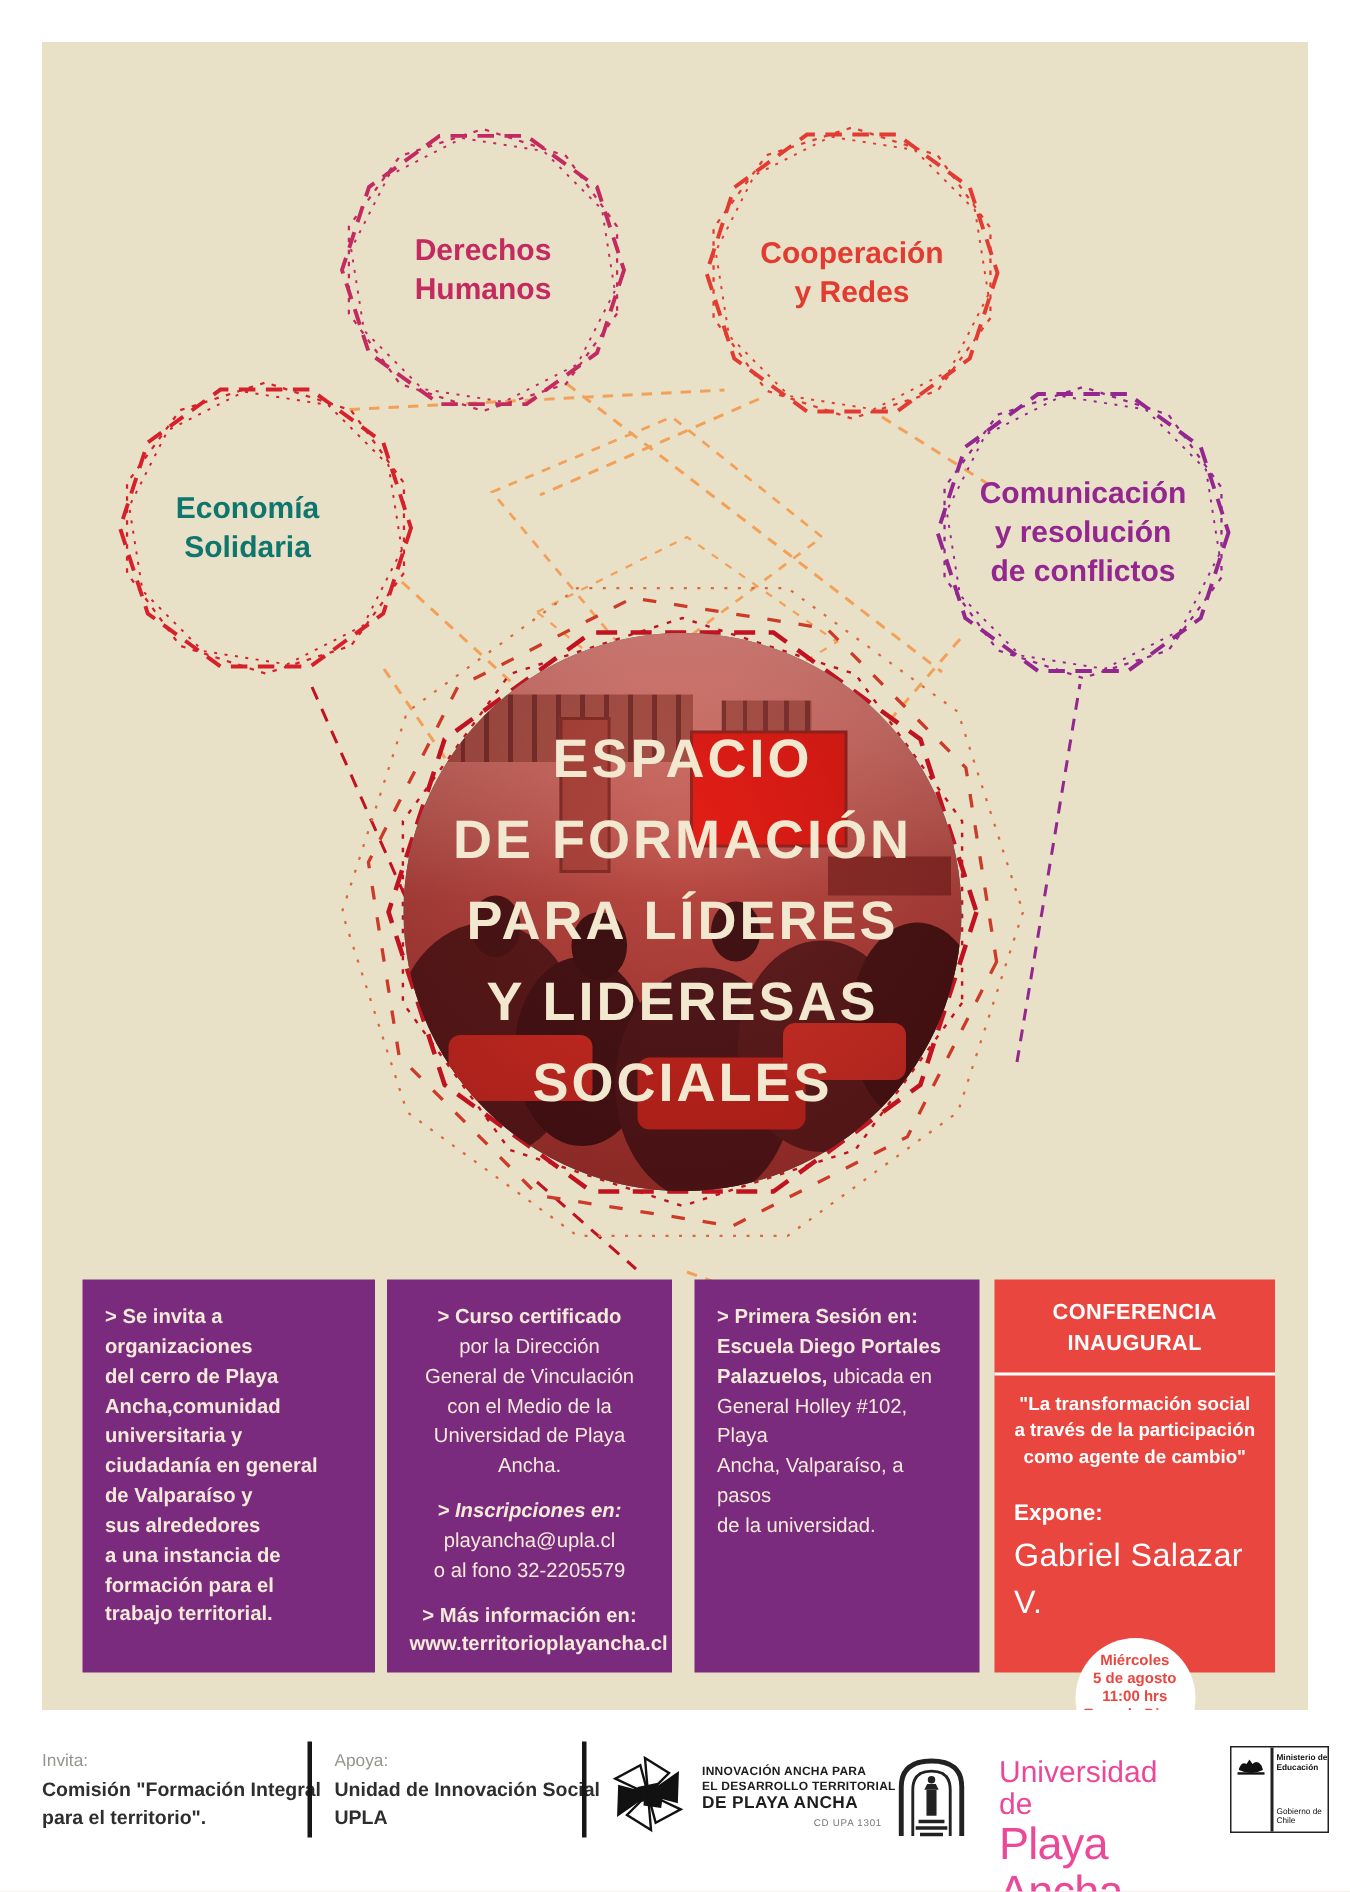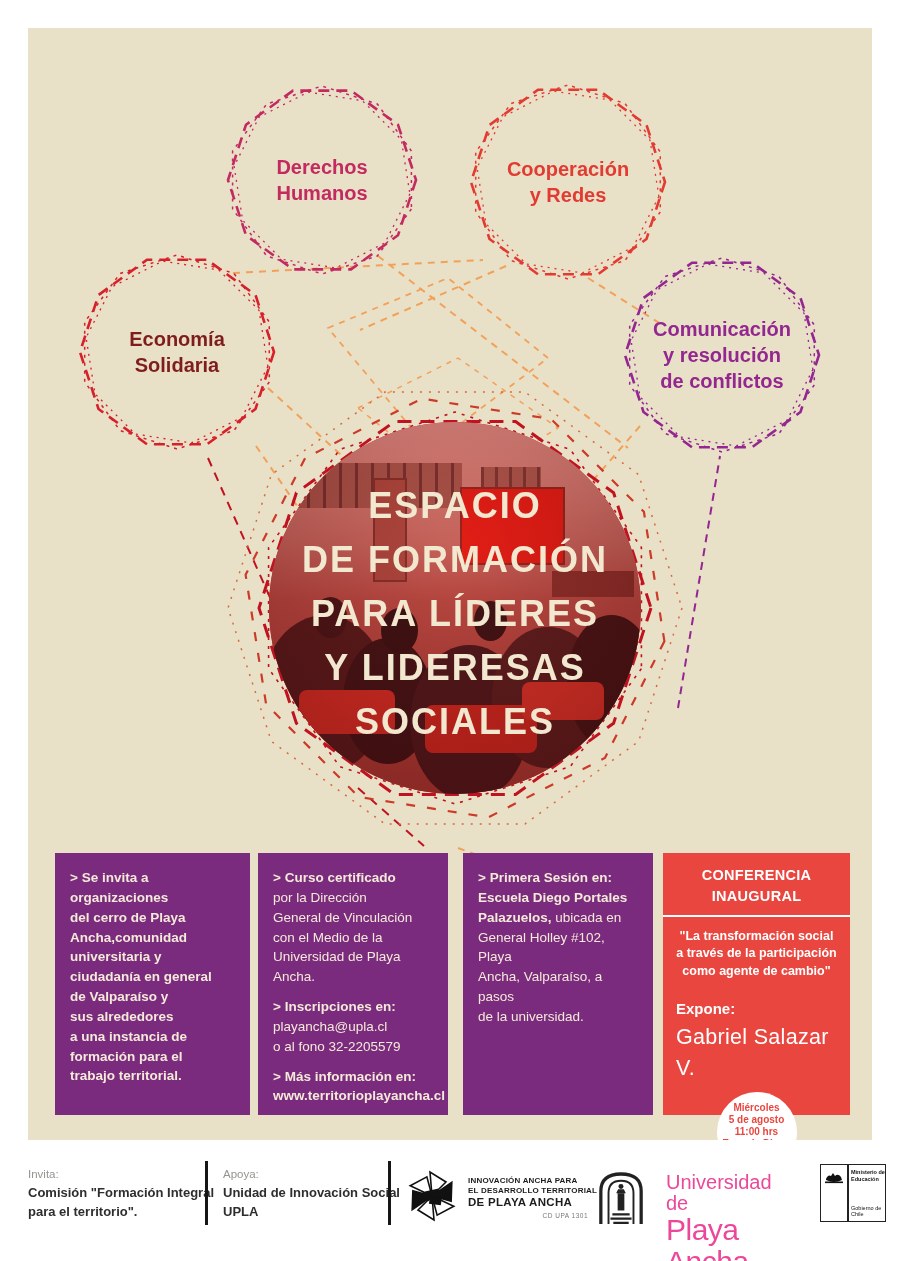--- a/index.html
+++ b/index.html
@@ -11,21 +11,21 @@
     position:absolute;left:28px;top:28px;width:844px;height:1112px;
     background:#e9e0c8;overflow:hidden;
   }
   #decor{position:absolute;left:0;top:0;width:844px;height:1112px;}
   .node-label{
     position:absolute;width:220px;text-align:center;font-weight:700;
     font-size:20px;line-height:26px;white-space:pre-line;z-index:3;
   }
   .photo{
     position:absolute;left:241px;top:394px;width:372px;height:372px;
-    border-radius:50%;overflow:hidden;background:#b91c1c;z-index:2;
+    border-radius:50%;overflow:hidden;background:#0f766e;z-index:2;
   }
   .ph{position:absolute;}
   .blob{position:absolute;border-radius:50%;}
   .center-title{
     position:absolute;inset:0;z-index:6;display:flex;align-items:center;
     justify-content:center;text-align:center;font-weight:700;font-size:36px;
     line-height:54px;letter-spacing:2px;color:#f2e8d0;white-space:pre-line;
     padding-top:12px;
   }
   .ibox{
@@ -99,21 +99,21 @@
         <polygon points="784.9,341.4 759.1,392.1 708.4,417.9 652.2,409.0 612.0,368.8 603.1,312.6 628.9,261.9 679.6,236.1 735.8,245.0 776.0,285.2" fill="none" stroke="#93278f" stroke-dasharray="2 5" stroke-width="1.3"></polygon>
         <polygon points="623.0,580.0 585.6,695.2 487.6,766.4 366.4,766.4 268.4,695.2 231.0,580.0 268.4,464.8 366.4,393.6 487.6,393.6 585.6,464.8" fill="none" stroke="#c0121f" stroke-dasharray="14 9" stroke-width="3"></polygon>
         <polygon points="613.4,640.6 542.2,738.6 427.0,776.0 311.8,738.6 240.6,640.6 240.6,519.4 311.8,421.4 427.0,384.0 542.2,421.4 613.4,519.4" fill="none" stroke="#c0121f" stroke-dasharray="3 6" stroke-width="1.6"></polygon>
         <polygon points="636.4,613.2 576.9,729.9 460.2,789.4 330.8,768.9 238.1,676.2 217.6,546.8 277.1,430.1 393.8,370.6 523.2,391.1 615.9,483.8" fill="none" stroke="#cc3a28" stroke-dasharray="9 12" stroke-width="2.2"></polygon>
         <polygon points="654.0,580.0 610.6,713.4 497.1,795.9 356.9,795.9 243.4,713.4 200.0,580.0 243.4,446.6 356.9,364.1 497.1,364.1 610.6,446.6" fill="none" stroke="#d96a3f" stroke-dasharray="2 7" stroke-width="1.5"></polygon>
       </svg>
 
     <div class="node-label" style="left: 184px; top: 126px; color: rgb(194, 42, 96);">Derechos
 Humanos</div>
 
-    <div class="node-label" style="left: 39px; top: 298px; color: #7f1d1d; text-align: center;">Economía
+    <div class="node-label" style="left: 27px; top: 298px; color: #0f766e; text-align: center;">Economía
 Solidaria</div>
 
     <div class="node-label" style="left: 430px; top: 128px; color: rgb(226, 59, 49);">Cooperación
 y Redes</div>
 
     <div class="node-label" style="left: 584px; top: 288px; color: rgb(147, 39, 143);">Comunicación
 y resolución
 de conflictos</div>
 
     <div class="photo">
@@ -149,27 +149,27 @@
 Ancha,comunidad
 universitaria y
 ciudadanía en general
 de Valparaíso y
 sus alrededores
 a una instancia de
 formación para el
 trabajo territorial.</span></p>
     </div>
 
-    <div class="ibox" style="left: 230px; width: 190px; background: rgb(123, 43, 126);">
+    <div class="ibox" style="left: 230px; width: 190px; background: rgb(123, 43, 126); text-align: center;">
       <p><span style="font-weight: 700;">&gt; Curso certificado</span><span style="font-weight: 400;">
 por la Dirección
 General de Vinculación
 con el Medio de la
 Universidad de Playa Ancha.</span></p>
-      <p><span style="font-weight: 700;">&gt; Inscripciones en:</span><span style="font-weight: 400;">
+      <p><span style="font-weight: 700; font-style: italic;">&gt; Inscripciones en:</span><span style="font-weight: 400;">
 playancha@upla.cl
 o al fono 32-2205579</span></p>
       <p><span style="font-weight: 700;">&gt; Más información en:
 www.territorioplayancha.cl</span></p>
     </div>
 
     <div class="ibox" style="left: 435px; width: 190px; background: rgb(123, 43, 126);">
       <p><span style="font-weight: 700;">&gt;  Primera Sesión en:
 Escuela Diego Portales
 Palazuelos,</span><span style="font-weight: 400;"> ubicada en

